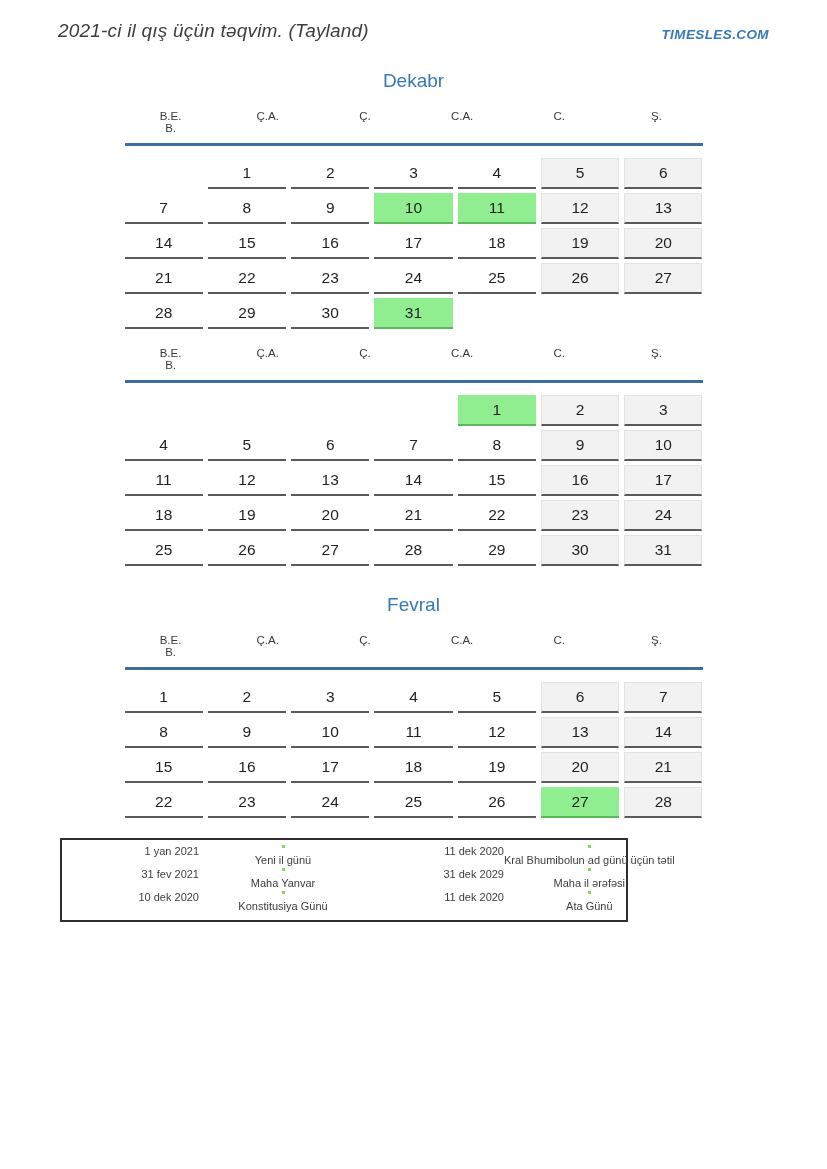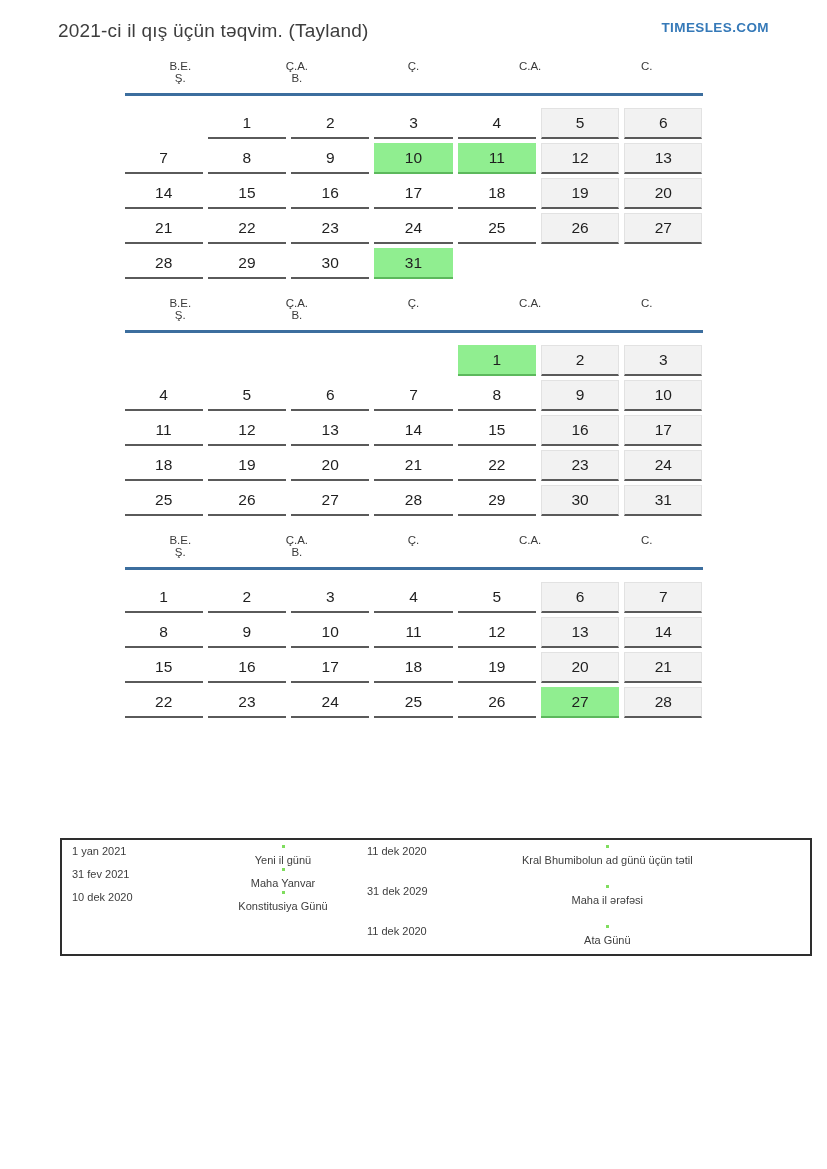--- a/index.html
+++ b/index.html
@@ -14,59 +14,60 @@
     --day-text:#1f1f1f;
     --legend-border:#2e2e2e;
     --legend-marker:#7fdd5e;
   }
   *{box-sizing:border-box;}
   html,body{margin:0;padding:0;}
   body{
     width:827px;height:1169px;background:#ffffff;position:relative;overflow:hidden;
     font-family:"Liberation Sans", sans-serif;color:var(--text);
   }
-  .header{display:flex;justify-content:space-between;align-items:flex-start;padding:20px 58px 0 58px;}
+  .header{display:flex;justify-content:space-between;align-items:flex-start;padding:20px 58px 0 58px;font-style:italic;}
   .page-title{font-size:19px;font-weight:400;margin:0;color:var(--text);letter-spacing:0.2px;}
-  .site-link{font-size:13.5px;font-weight:700;color:var(--accent);text-decoration:none;letter-spacing:0.4px;margin-top:0;}
+  .site-link{font-size:13.5px;font-weight:700;color:var(--accent);text-decoration:none;letter-spacing:0.4px;margin-top:7px;}
   .months{width:578px;margin:0 auto;}
   .month-title{text-align:center;color:var(--accent);font-size:19px;font-weight:400;margin:28px 0 0 0;}
-  .weekday-row{display:grid;grid-template-columns:repeat(5,1fr);column-gap:5px;margin-top:18px;padding-bottom:9px;border-bottom:3px solid var(--rule);}
+  .weekday-row{display:grid;grid-template-columns:repeat(6,1fr);column-gap:5px;margin-top:18px;padding-bottom:9px;border-bottom:3px solid var(--rule);}
   .weekday{text-align:center;font-size:11.5px;color:#3a3a3a;}
   .weeks{margin-top:12px;display:grid;row-gap:4px;}
   .week{display:grid;grid-template-columns:repeat(7,1fr);column-gap:5px;}
   .cell{
     height:31px;border-bottom:2px solid var(--cell-border);
     display:flex;align-items:center;justify-content:center;
     font-size:15.5px;color:var(--day-text);background:transparent;
   }
   .cell.empty{border-bottom:2px solid transparent;}
   .cell.weekend{background:var(--weekend-bg);border:1px solid var(--weekend-border);border-bottom:2px solid var(--cell-border);}
   .cell.holiday{background:var(--holiday);border-bottom:2px solid var(--holiday-border);}
   .legend{
-    position:absolute;left:60px;top:838px;width:752px;
+    position:absolute;left:60px;top:838px;width:568px;
     border:2px solid var(--legend-border);padding:5px 10px 7px 10px;
-    display:flex;font-size:11px;color:var(--text);background:#fff;
+    display:flex;font-size:11px;color:var(--text);background:#fff;text-align:right;
   }
   .legend-group{display:grid;row-gap:1px;align-content:start;}
   .legend-group.g1{grid-template-columns:127px 168px;}
-  .legend-group.g2{grid-template-columns:137px auto;gap:18px;}
+  .legend-group.g2{grid-template-columns:137px auto;}
   .legend-date{white-space:nowrap;line-height:13px;}
   .legend-name{display:flex;align-items:center;gap:6px;white-space:nowrap;line-height:13px;flex-direction:column;}
   .marker{width:3px;height:11px;background:var(--legend-marker);flex:0 0 3px;}
 </style>
 </head>
 <body>
 
 <div class="header">
   <h1 class="page-title">2021-ci il qış üçün təqvim. (Tayland)</h1>
   <a class="site-link" href="#">TIMESLES.COM</a>
 </div>
 
 <div class="months">
     <section class="month">
+      <h2 class="month-title">Dekabr</h2>
       <div class="weekday-row">
         <span class="weekday">B.E.</span>
         <span class="weekday">Ç.A.</span>
         <span class="weekday">Ç.</span>
         <span class="weekday">C.A.</span>
         <span class="weekday">C.</span>
         <span class="weekday">Ş.</span>
         <span class="weekday">B.</span>
       </div>
       <div class="weeks">
@@ -169,20 +170,21 @@
           <div class="cell normal">26</div>
           <div class="cell normal">27</div>
           <div class="cell normal">28</div>
           <div class="cell normal">29</div>
           <div class="cell weekend">30</div>
           <div class="cell weekend">31</div>
         </div>
       </div>
     </section>
     <section class="month">
+      <h2 class="month-title">Fevral</h2>
       <div class="weekday-row">
         <span class="weekday">B.E.</span>
         <span class="weekday">Ç.A.</span>
         <span class="weekday">Ç.</span>
         <span class="weekday">C.A.</span>
         <span class="weekday">C.</span>
         <span class="weekday">Ş.</span>
         <span class="weekday">B.</span>
       </div>
       <div class="weeks">

